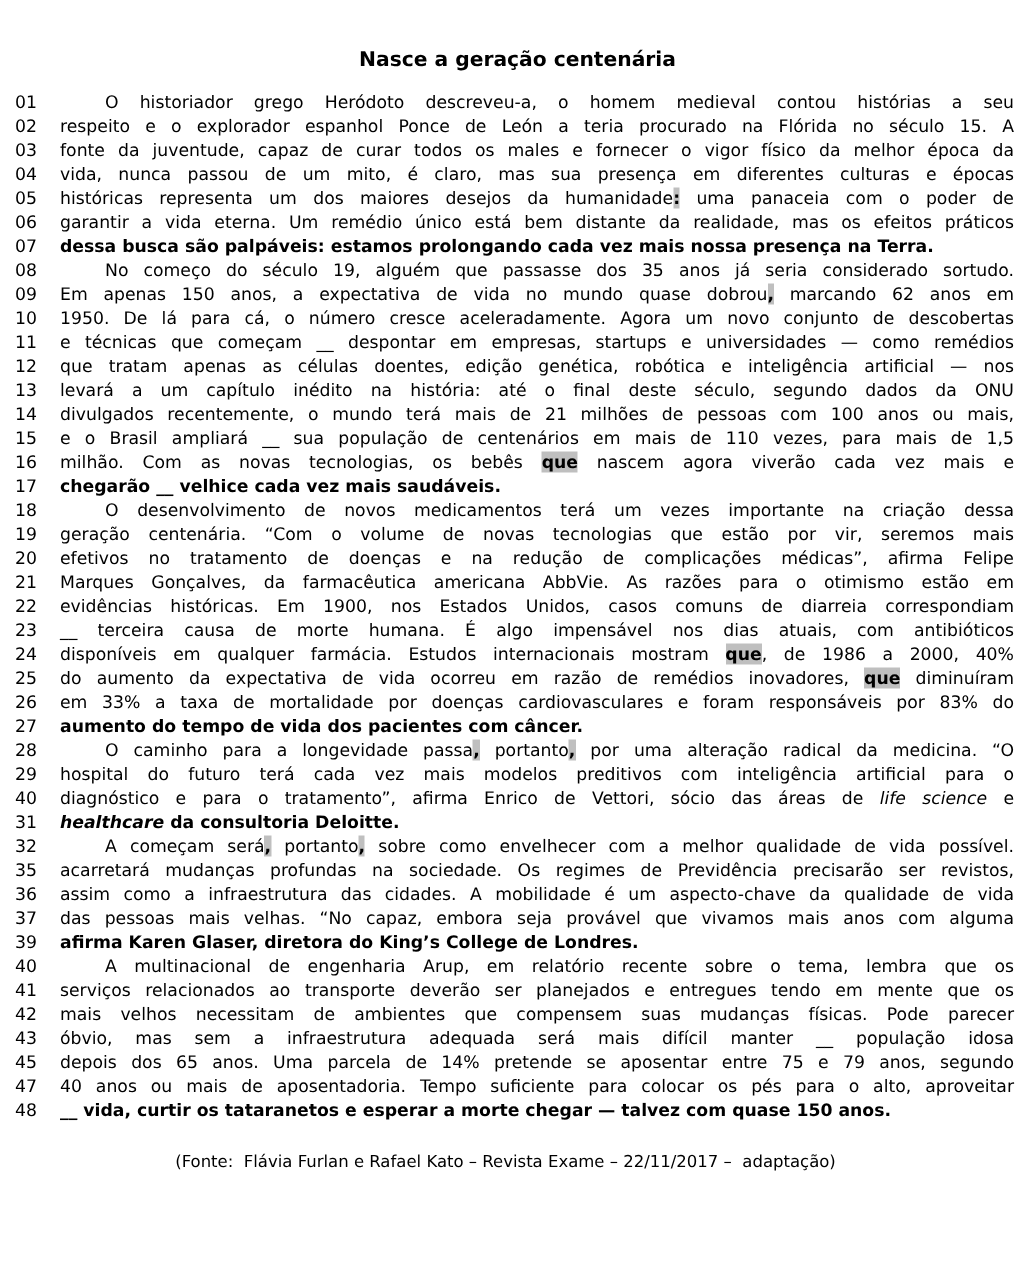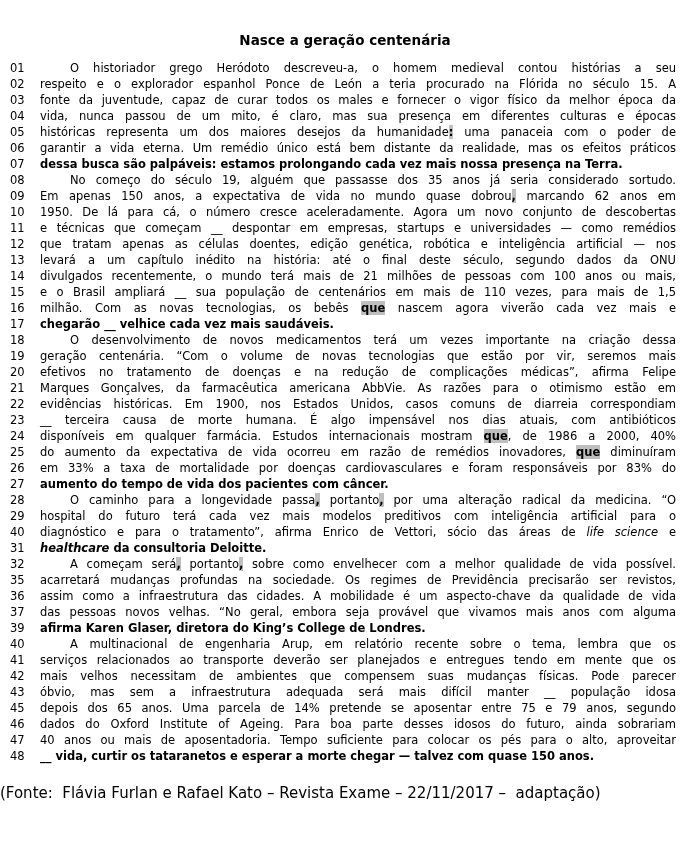--- a/index.html
+++ b/index.html
@@ -22,22 +22,22 @@
     padding:0 14px 0 10px;
   }
   .num { width:30px; flex:none; }
   .txt { flex:1; text-align:justify; text-align-last:justify; }
   .line.end .txt { text-align-last:left;font-weight:bold; }
   .indent { display:inline-block; width:30px; }
   .hl { background:#bfbfbf; font-weight:bold; }
   .i { font-style:italic; }
   .footer {
     margin-top:20px;
-    font-size:15px;
-    text-align:left;
+    font-size:11px;
+    text-align:center;
     padding-right:16px;
     white-space:pre;
   }
 </style>
 </head>
 <body>
 
 <div class="page">
   <h1 class="title">Nasce a geração centenária</h1>
   <div class="lines" id="lines">
@@ -172,21 +172,21 @@
       <div class="line">
         <span class="num">35</span>
         <span class="txt"><span>acarretará mudanças profundas na sociedade. Os regimes de Previdência precisarão ser revistos,</span></span>
       </div>
       <div class="line">
         <span class="num">36</span>
         <span class="txt"><span>assim como a infraestrutura das cidades. A mobilidade é um aspecto-chave da qualidade de vida</span></span>
       </div>
       <div class="line">
         <span class="num">37</span>
-        <span class="txt"><span>das pessoas novos velhas. “No geral, embora seja provável que vivamos mais anos com alguma</span></span>
+        <span class="txt"><span>das pessoas mais velhas. “No capaz, embora seja provável que vivamos mais anos com alguma</span></span>
       </div>
       <div class="line end">
         <span class="num">39</span>
         <span class="txt"><span>afirma Karen Glaser, diretora do King’s College de Londres.</span></span>
       </div>
       <div class="line">
         <span class="num">40</span>
         <span class="txt"><span class="indent"></span><span>A multinacional de engenharia Arup, em relatório recente sobre o tema, lembra que os</span></span>
       </div>
       <div class="line">
@@ -197,24 +197,20 @@
         <span class="num">42</span>
         <span class="txt"><span>mais velhos necessitam de ambientes que compensem suas mudanças físicas. Pode parecer</span></span>
       </div>
       <div class="line">
         <span class="num">43</span>
         <span class="txt"><span>óbvio, mas sem a infraestrutura adequada será mais difícil manter __ população idosa</span></span>
       </div>
       <div class="line">
         <span class="num">45</span>
         <span class="txt"><span>depois dos 65 anos. Uma parcela de 14% pretende se aposentar entre 75 e 79 anos, segundo</span></span>
-      </div>
-      <div class="line">
-        <span class="num">46</span>
-        <span class="txt"><span>dados do Oxford Institute of Ageing. Para boa parte desses idosos do futuro, ainda sobrariam</span></span>
       </div>
       <div class="line">
         <span class="num">47</span>
         <span class="txt"><span>40 anos ou mais de aposentadoria. Tempo suficiente para colocar os pés para o alto, aproveitar</span></span>
       </div>
       <div class="line end">
         <span class="num">48</span>
         <span class="txt"><span>__ vida, curtir os tataranetos e esperar a morte chegar — talvez com quase 150 anos.</span></span>
       </div>
     </div>

